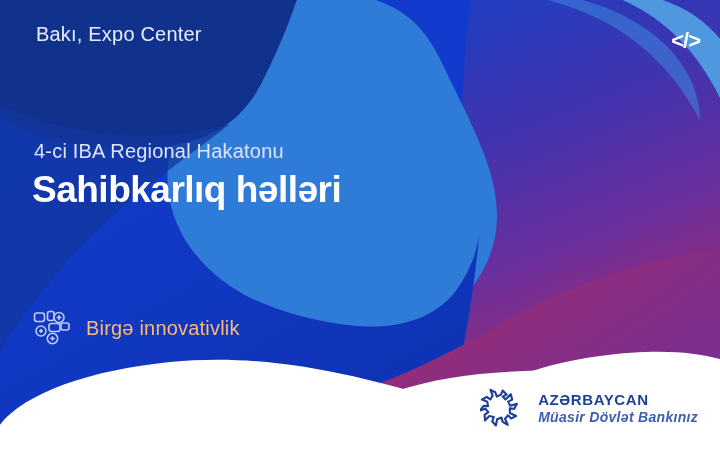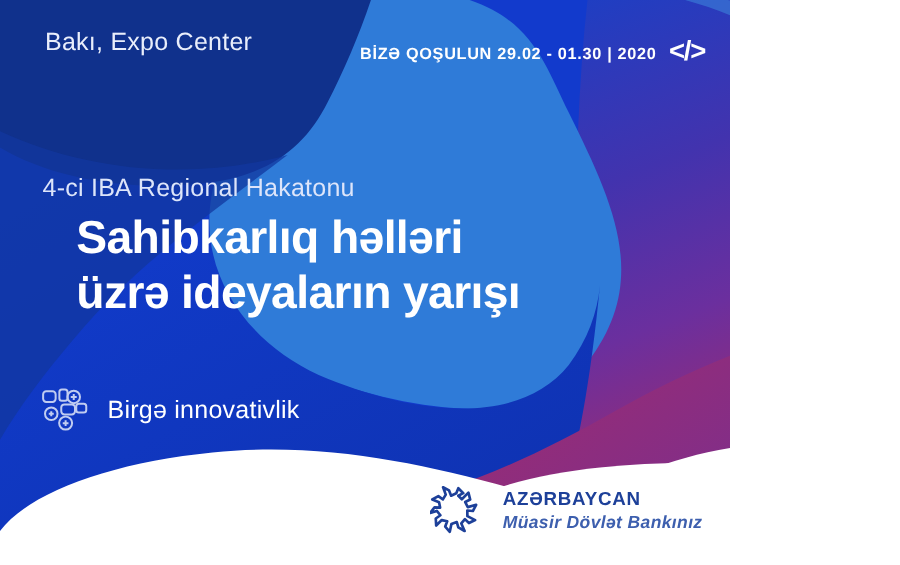--- a/index.html
+++ b/index.html
@@ -1,20 +1,20 @@
 <!DOCTYPE html>
 <html><head>
 <meta charset="utf-8">
 <style>
   html,body{margin:0;padding:0;background:#fff;}
   body{font-family:"Liberation Sans", sans-serif;}
 
   .banner{
     position:relative;
-    width:584px;height:452px;
+    width:720px;height:452px;
     overflow:hidden;
     background:#0f2f8f;
   }
   .bg-layer{position:absolute;inset:0;width:720px;height:452px;}
   .bg-layer svg{display:block;width:720px;height:452px;}
 
   
   .venue-block{
     position:absolute;left:36px;top:22px;
     z-index:6;
@@ -68,33 +68,32 @@
 
   .headline{
     position:absolute;left:32px;top:168px;
     z-index:6;
     color:#ffffff;
     font-weight:700;
     font-size:37px;
     line-height:44px;
     letter-spacing:-.5px;
     white-space:nowrap;
-    margin-left:29px;
   }
   .headline .hl-line{display:block;}
 
   .tagline-row{
     position:absolute;left:32px;top:310px;
     z-index:6;
     display:flex;align-items:center;gap:14px;
   }
   .tagline-icon{width:40px;height:36px;display:block;opacity:.92;}
   .tagline-text{
     font-size:20px;line-height:24px;
-    color:#ffffff;font-weight:400;letter-spacing:.2px;
+    color:#fdba74;font-weight:400;letter-spacing:.2px;
     white-space:nowrap;
   }
 
   
   .bank-logo{
     position:absolute;right:22px;bottom:22px;
     z-index:7;
     display:flex;align-items:center;gap:12px;
   }
   .bank-mark{width:46px;height:46px;display:block;flex:0 0 auto;}
@@ -176,29 +175,27 @@
       <path d="M300 452 C330 410 400 382 480 374 C580 364 670 376 730 400
                L730 452 Z" fill="#FFFFFF"></path>
     </svg>
   </div>
 
   <div class="venue-block">
     <div class="venue-city">Bakı, Expo Center</div>
   </div>
 
   <div class="join-block">
-    <span class="join-text">BİZƏ QOŞULUN 29.02 - 01.30 | 2020</span>
     <span class="code-icon">&lt;/&gt;</span>
   </div>
 
   <div class="kicker">4-ci IBA Regional Hakatonu</div>
 
   <div class="headline">
     <span class="hl-line">Sahibkarlıq həlləri</span>
-    <span class="hl-line">üzrə ideyaların yarışı</span>
   </div>
 
   <div class="tagline-row">
     <span class="tagline-icon-wrap">
       <svg class="tagline-icon" viewBox="0 0 40 36" xmlns="http://www.w3.org/2000/svg">
         <g fill="none" stroke="#cfd9f5" stroke-width="1.6">
           <rect x="2.5" y="3" width="10" height="8.5" rx="2.5"></rect>
           <circle cx="27" cy="7.5" r="5"></circle>
           <path d="M24.6 7.5h4.8M27 5.1v4.8"></path>
           <rect x="15.5" y="1.5" width="6.5" height="9" rx="2"></rect>

